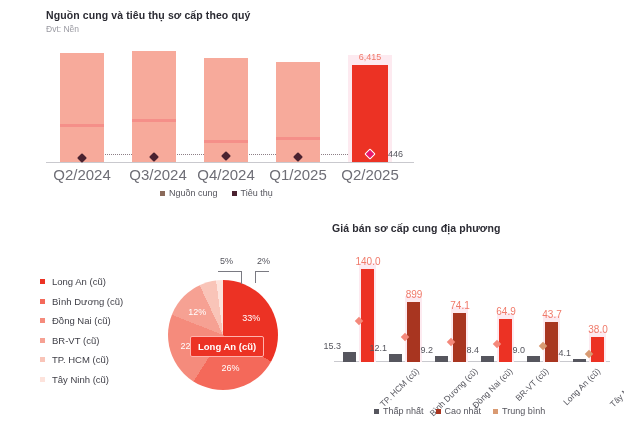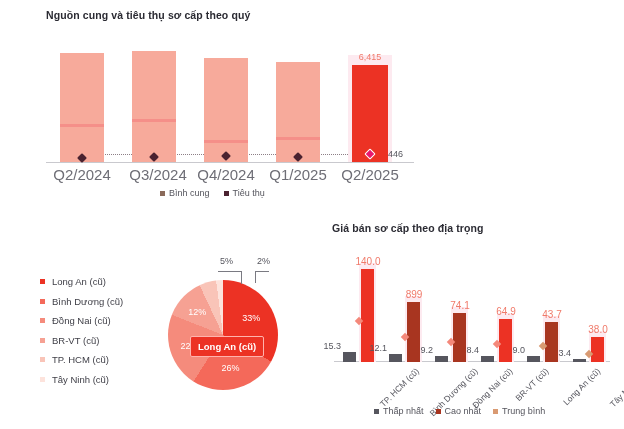--- a/index.html
+++ b/index.html
@@ -139,20 +139,21 @@
 </style>
 </head>
 <body>
 
 <div class="page">
 
   <div class="panel" id="top-panel">
 
     <div id="top-head">
       <div class="ch-title">Nguồn cung và tiêu thụ sơ cấp theo quý</div>
+      <div class="ch-sub">Đvt: Nền</div>
     </div>
 
     <div id="top-plot">
       <div class="axis-line"></div>
       <div class="dotline" id="supply-dotline" style="left: 36px; width: 288px; bottom: 7.72308px;"></div>
       <div id="supply-bars">
           <div class="bar" style="position: absolute; bottom: 1px; left: 14px; width: 44px; height: 108.923px;">
             <div class="seg" style="bottom: 34.8554px;"></div>
           </div>
           <div class="bar" style="position: absolute; bottom: 1px; left: 86px; width: 44px; height: 111.192px;">
@@ -183,21 +184,21 @@
         <div class="xtick" style="left: 36px;">Q2/2024</div>
         <div class="xtick" style="left: 112px;">Q3/2024</div>
         <div class="xtick" style="left: 180px;">Q4/2024</div>
         <div class="xtick" style="left: 252px;">Q1/2025</div>
         <div class="xtick" style="left: 324px;">Q2/2025</div>
       </div>
 
     <div class="legend" id="top-legend">
         <div class="lg-item">
           <span class="lg-sw" style="background:#8a6a5a"></span>
-          <span class="lg-tx">Bình cung</span>
+          <span class="lg-tx">Nguồn cung</span>
         </div>
         <div class="lg-item">
           <span class="lg-sw" style="background:#4a2230"></span>
           <span class="lg-tx">Tiêu thụ</span>
         </div>
       </div>
   </div>
 
   <div class="panel" id="pie-panel">
 
@@ -243,21 +244,21 @@
           <div class="leader" style="left: 95px; top: 9px; width: 14px; height: 1px;"></div>
           <div class="leader" style="left: 95px; top: 9px; width: 1px; height: 12px;"></div>
         </div>
       <div class="tooltip" id="pie-tooltip" style="left:30px; top:74px;">Long An (cũ)</div>
     </div>
   </div>
 
   <div class="panel" id="price-panel">
 
     <div id="price-head">
-      <div class="ch-title">Giá bán sơ cấp theo địa trọng</div>
+      <div class="ch-title">Giá bán sơ cấp cung địa phương</div>
     </div>
 
     <div id="price-plot">
       <div class="pr-axis"></div>
       <div id="price-bars">
           <div class="pr-hl" style="left: 25px; height: 99.3333px;"></div>
           <div class="pr-bar pr-low" style="left: 9px; height: 10.2px;"></div>
           <div class="pr-bar pr-high" style="left: 27px; height: 93.3333px;"></div>
           <div class="pr-lowlab" style="left: 7px; bottom: 11.2px;">15.3</div>
           <div class="pr-highlab" style="left: 34px; bottom: 95.3333px;">140.0</div>
@@ -282,21 +283,21 @@
           <div class="pr-mid rose" style="left: 163px; bottom: 18px;"></div>
           <div class="pr-hl" style="left: 209px; height: 46.0667px;"></div>
           <div class="pr-bar pr-low" style="left: 193px; height: 6px;"></div>
           <div class="pr-bar pr-high dark" style="left: 211px; height: 40.0667px;"></div>
           <div class="pr-lowlab" style="left: 191px; bottom: 7px;">9.0</div>
           <div class="pr-highlab" style="left: 218px; bottom: 42.0667px;">43.7</div>
           <div class="pr-mid" style="left: 209px; bottom: 16px;"></div>
           <div class="pr-hl" style="left: 255px; height: 31.3333px;"></div>
           <div class="pr-bar pr-low" style="left: 239px; height: 3px;"></div>
           <div class="pr-bar pr-high" style="left: 257px; height: 25.3333px;"></div>
-          <div class="pr-lowlab" style="left: 237px; bottom: 4px;">3.4</div>
+          <div class="pr-lowlab" style="left: 237px; bottom: 4px;">4.1</div>
           <div class="pr-highlab" style="left: 264px; bottom: 27.3333px;">38.0</div>
           <div class="pr-mid" style="left: 255px; bottom: 8px;"></div>
         </div>
     </div>
 
     <div id="price-xlabels">
         <div class="pr-xlab" style="left: 51px; top: 152px;">TP. HCM (cũ)</div>
         <div class="pr-xlab" style="left: 97px; top: 152px;">Bình Dương (cũ)</div>
         <div class="pr-xlab" style="left: 143px; top: 152px;">Đồng Nai (cũ)</div>
         <div class="pr-xlab" style="left: 189px; top: 152px;">BR-VT (cũ)</div>

